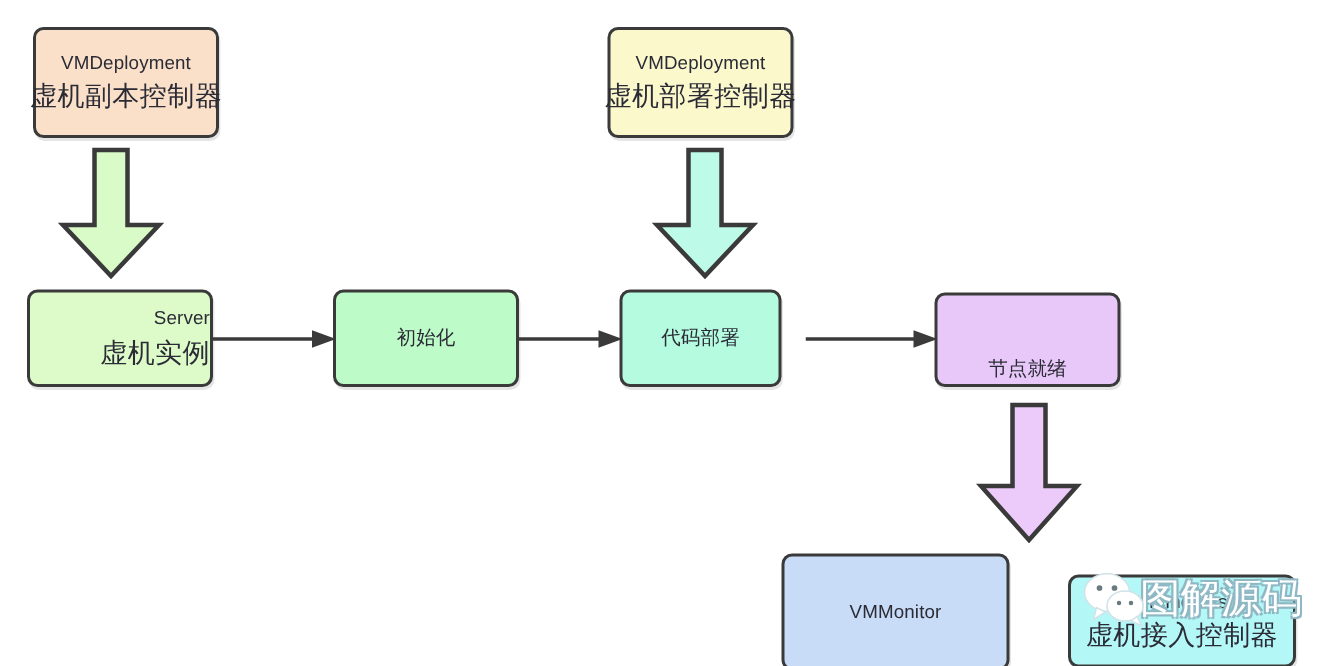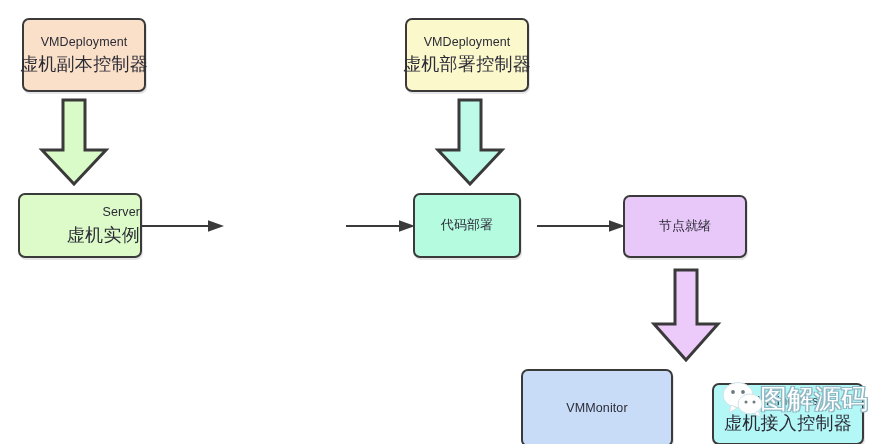--- a/index.html
+++ b/index.html
@@ -112,26 +112,29 @@
     <svg viewBox="0 0 72 88" preserveAspectRatio="none" aria-hidden="true">
       <polygon points="25,2 47,2 47,52 68,52 36,86 4,52 25,52" fill="#bdfbe8" stroke="#3a3a3a" stroke-width="3" stroke-linejoin="miter"></polygon>
     </svg>
   </div>
 
   <div class="node" id="node-server" style="background: rgb(221, 251, 200);">
     <span class="l1">Server</span>
     <span class="l2">虚机实例</span>
   </div>
 
+  <div class="node single" id="node-init" style="background: rgb(189, 251, 200);">
+    <span class="l1">初始化</span>
+  </div>
 
   <div class="node single" id="node-deploy" style="background: rgb(181, 251, 224);">
     <span class="l1">代码部署</span>
   </div>
 
-  <div class="node single" id="node-nodeready" style="background: rgb(232, 200, 248);">
+  <div class="node single" id="node-nodeready" style="background: rgb(232, 200, 248); justify-content: flex-end;">
     <span class="l1">节点就绪</span>
   </div>
 
   <div class="connector" id="conn-server-init">
     <svg viewBox="0 0 82 18" preserveAspectRatio="none" aria-hidden="true">
       <line x1="0" y1="9" x2="68" y2="9" stroke="#3a3a3a" stroke-width="2.2"></line>
       <polygon points="82,9 66,3.2 66,14.8" fill="#3a3a3a"></polygon>
     </svg>
   </div>
 

